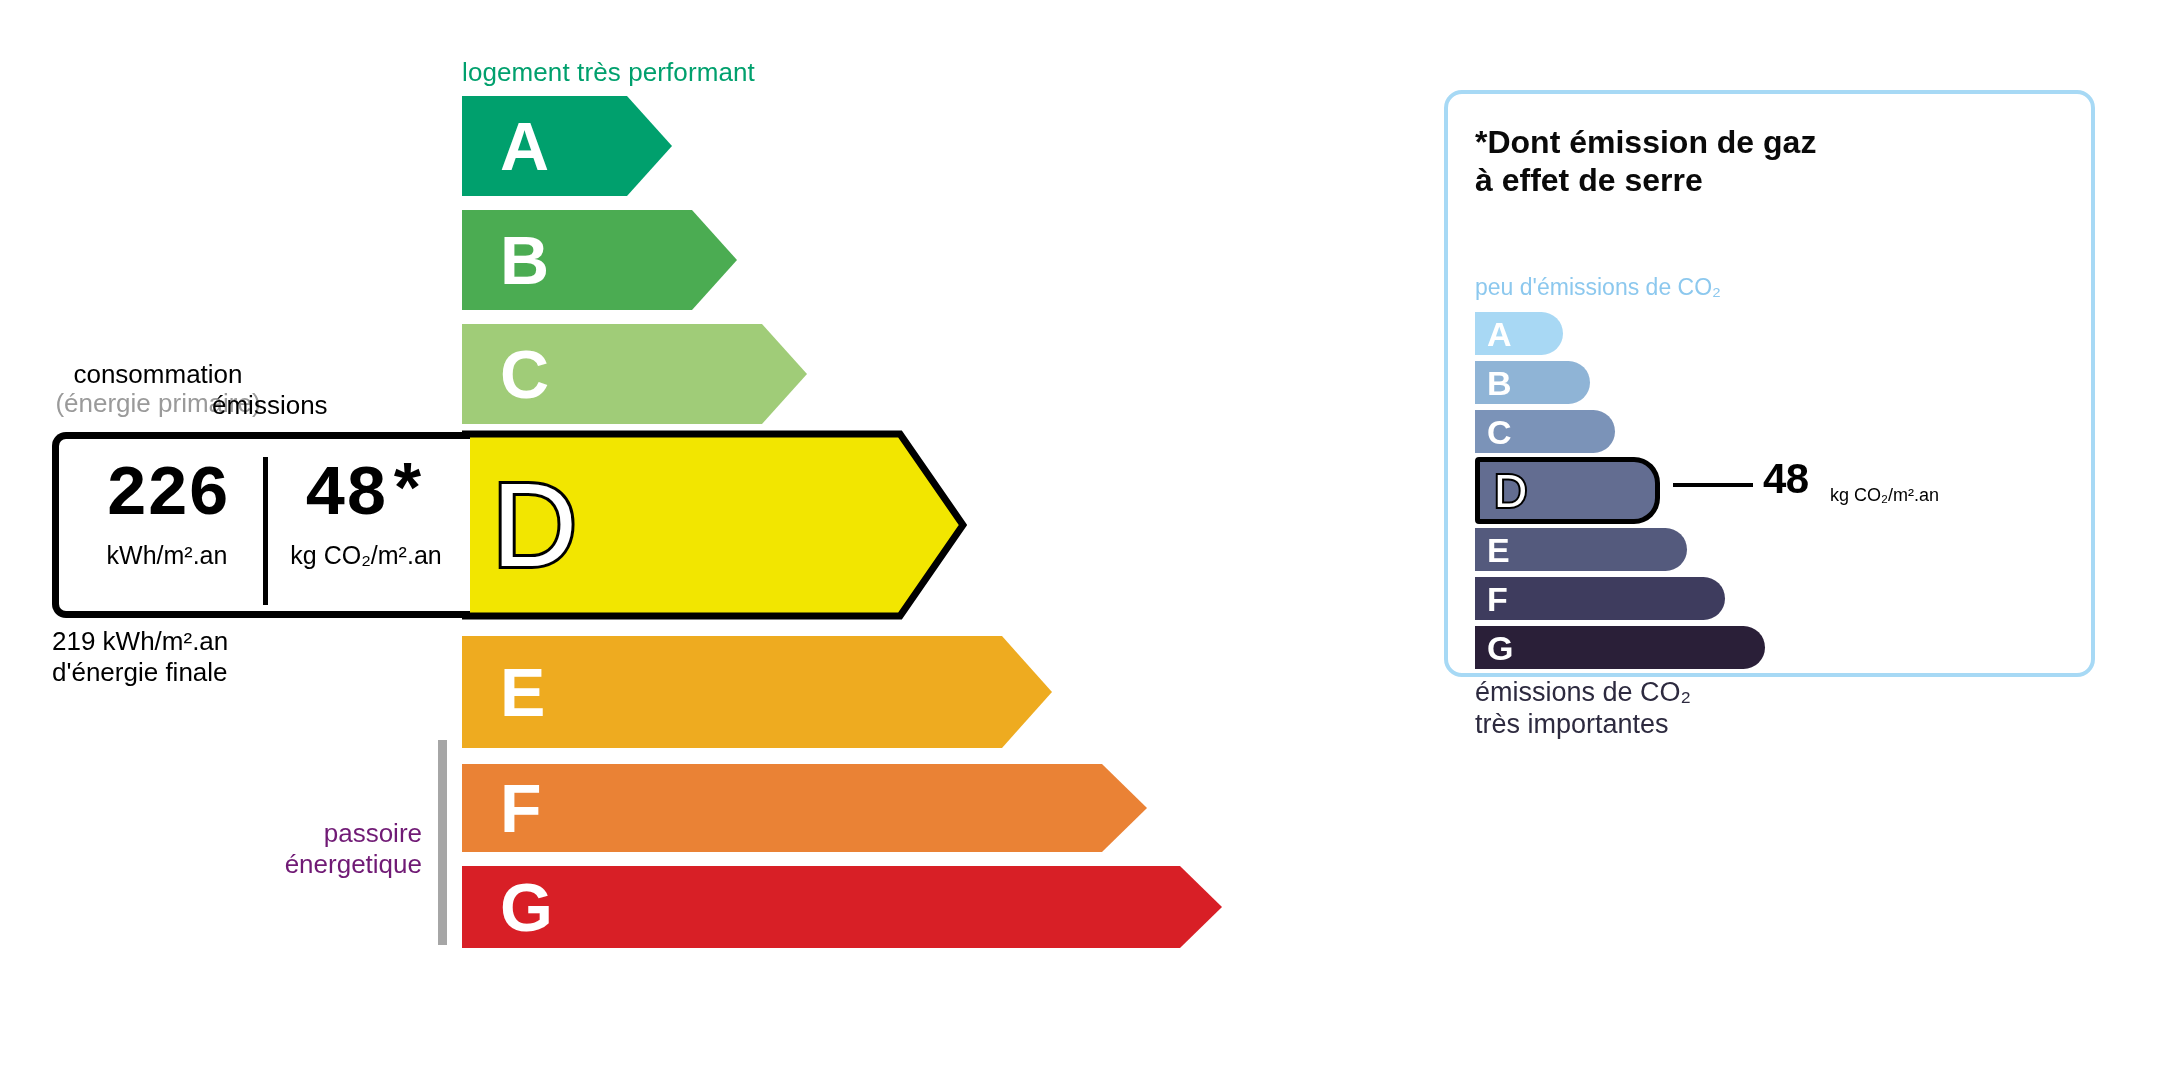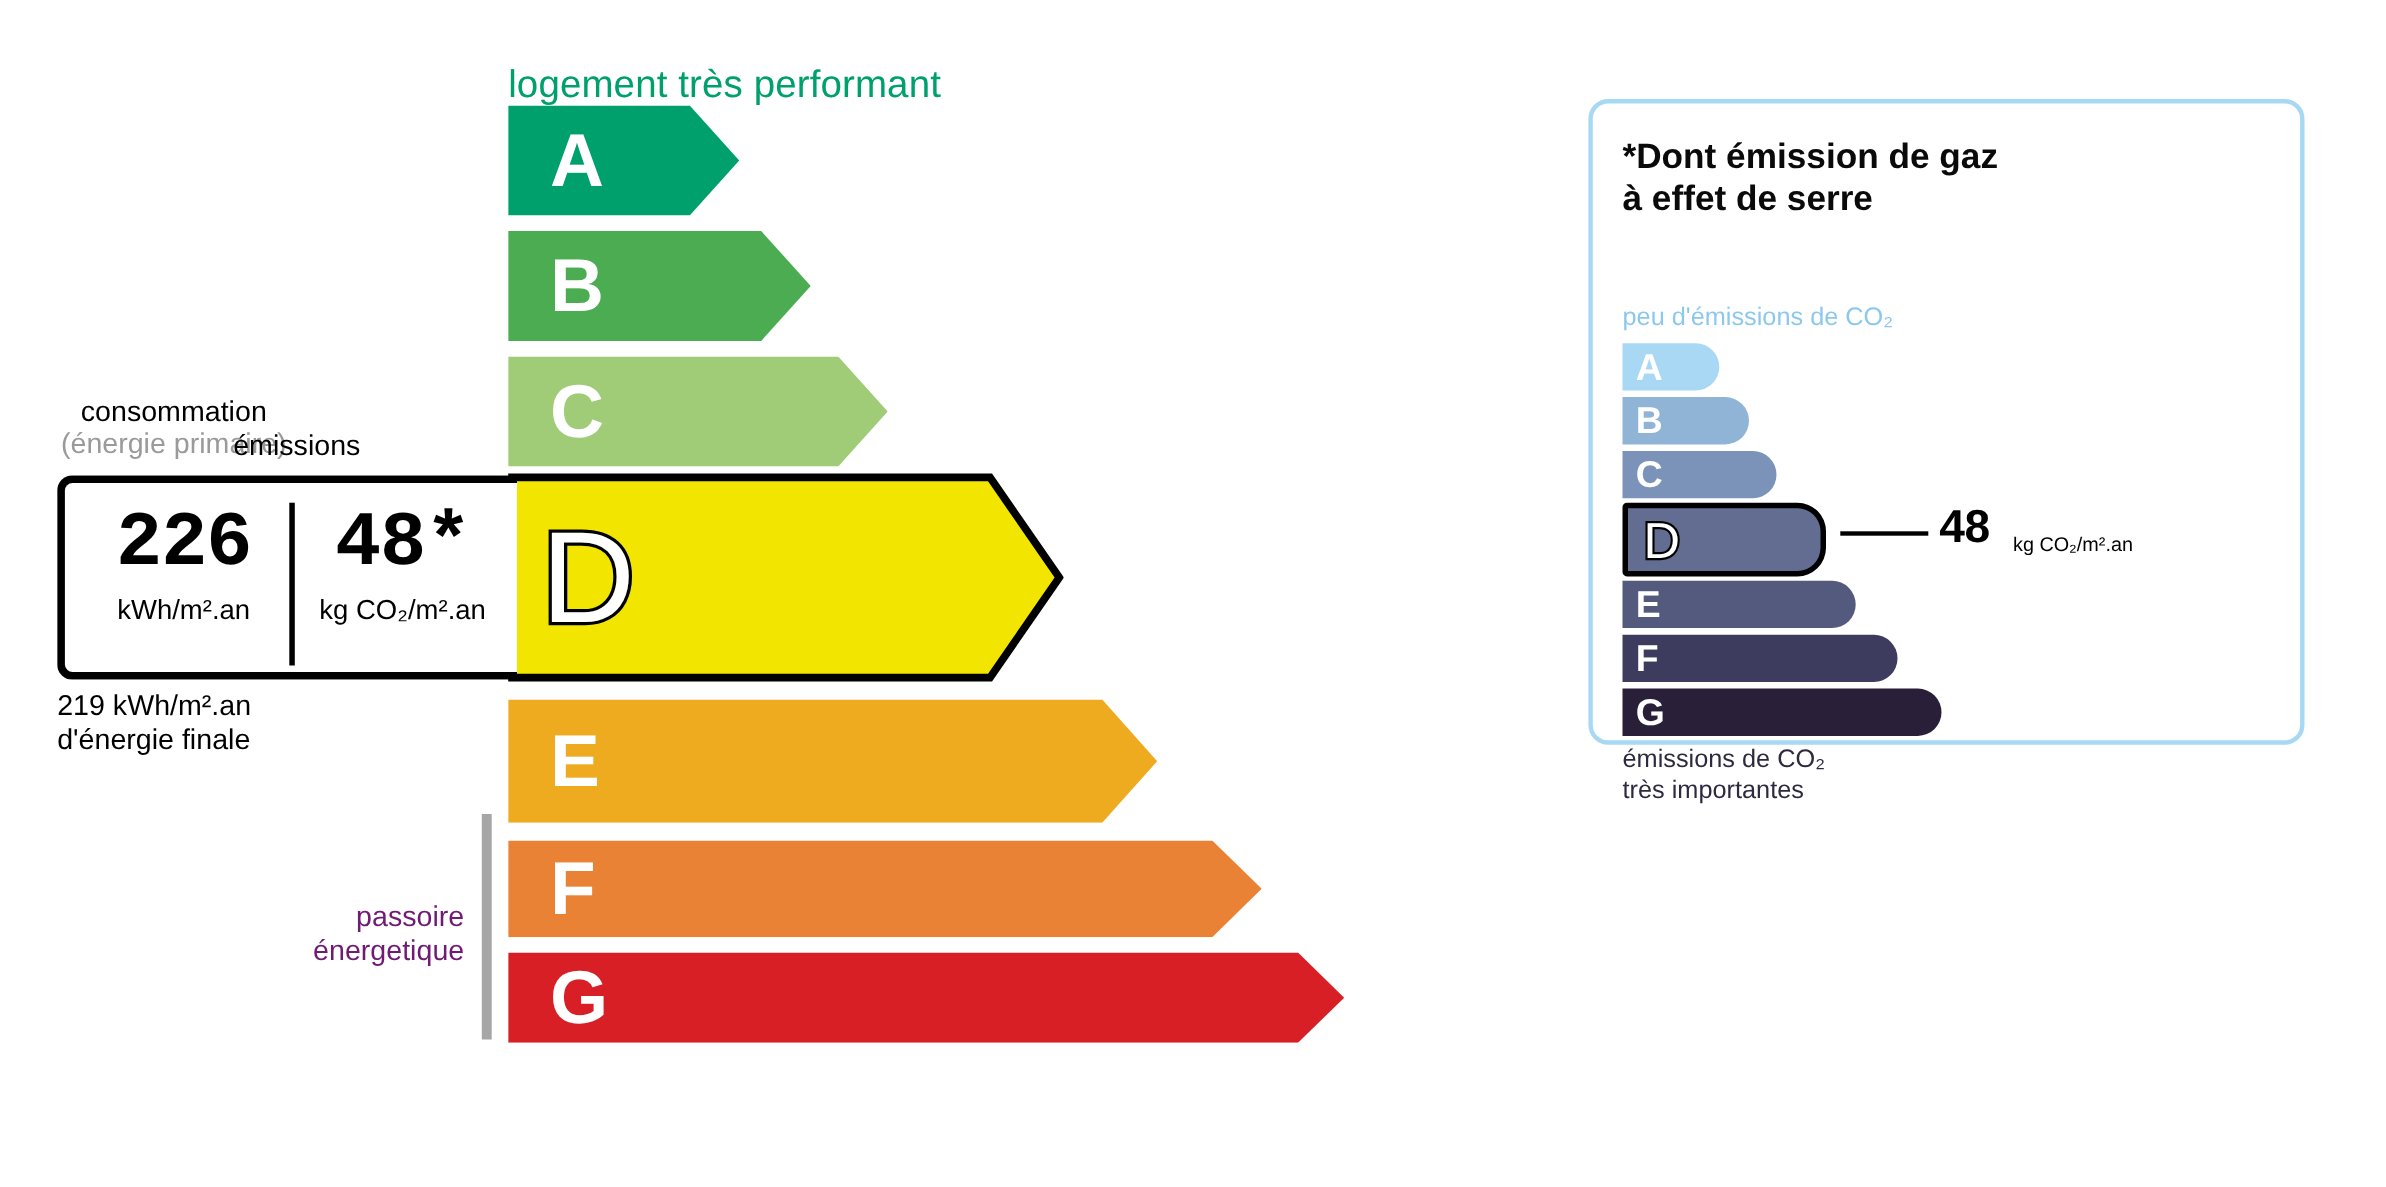--- a/index.html
+++ b/index.html
@@ -18,21 +18,21 @@
 
   
   #dpe-diagram {
     position: absolute;
     left: 0; top: 0;
     width: 1400px; height: 1079px;
   }
 
   .band-caption {
     position: absolute;
-    font-size: 35px;
+    font-size: 26px;
     letter-spacing: 0.1px;
     white-space: nowrap;
   }
   #caption-top    { left: 462px; top: 57px;  color: #00a06d; }
   #caption-bottom { left: 462px; top: 955px; color: #e31c23; }
 
   
   .energy-row {
     position: absolute;
     left: 462px;
@@ -196,21 +196,21 @@
     left: 27px;
     top: 180px;
     font-size: 23px;
     color: #8cc8ee;
     white-space: nowrap;
   }
   #co2-bottom-caption {
     position: absolute;
     left: 27px;
     top: 410px;
-    font-size: 23px;
+    font-size: 27px;
     color: #2d2a3f;
     line-height: 1.2;
     white-space: pre-line;
   }
 
   .co2-row {
     position: absolute;
     left: 27px;
     border-radius: 0 22px 22px 0;
   }

